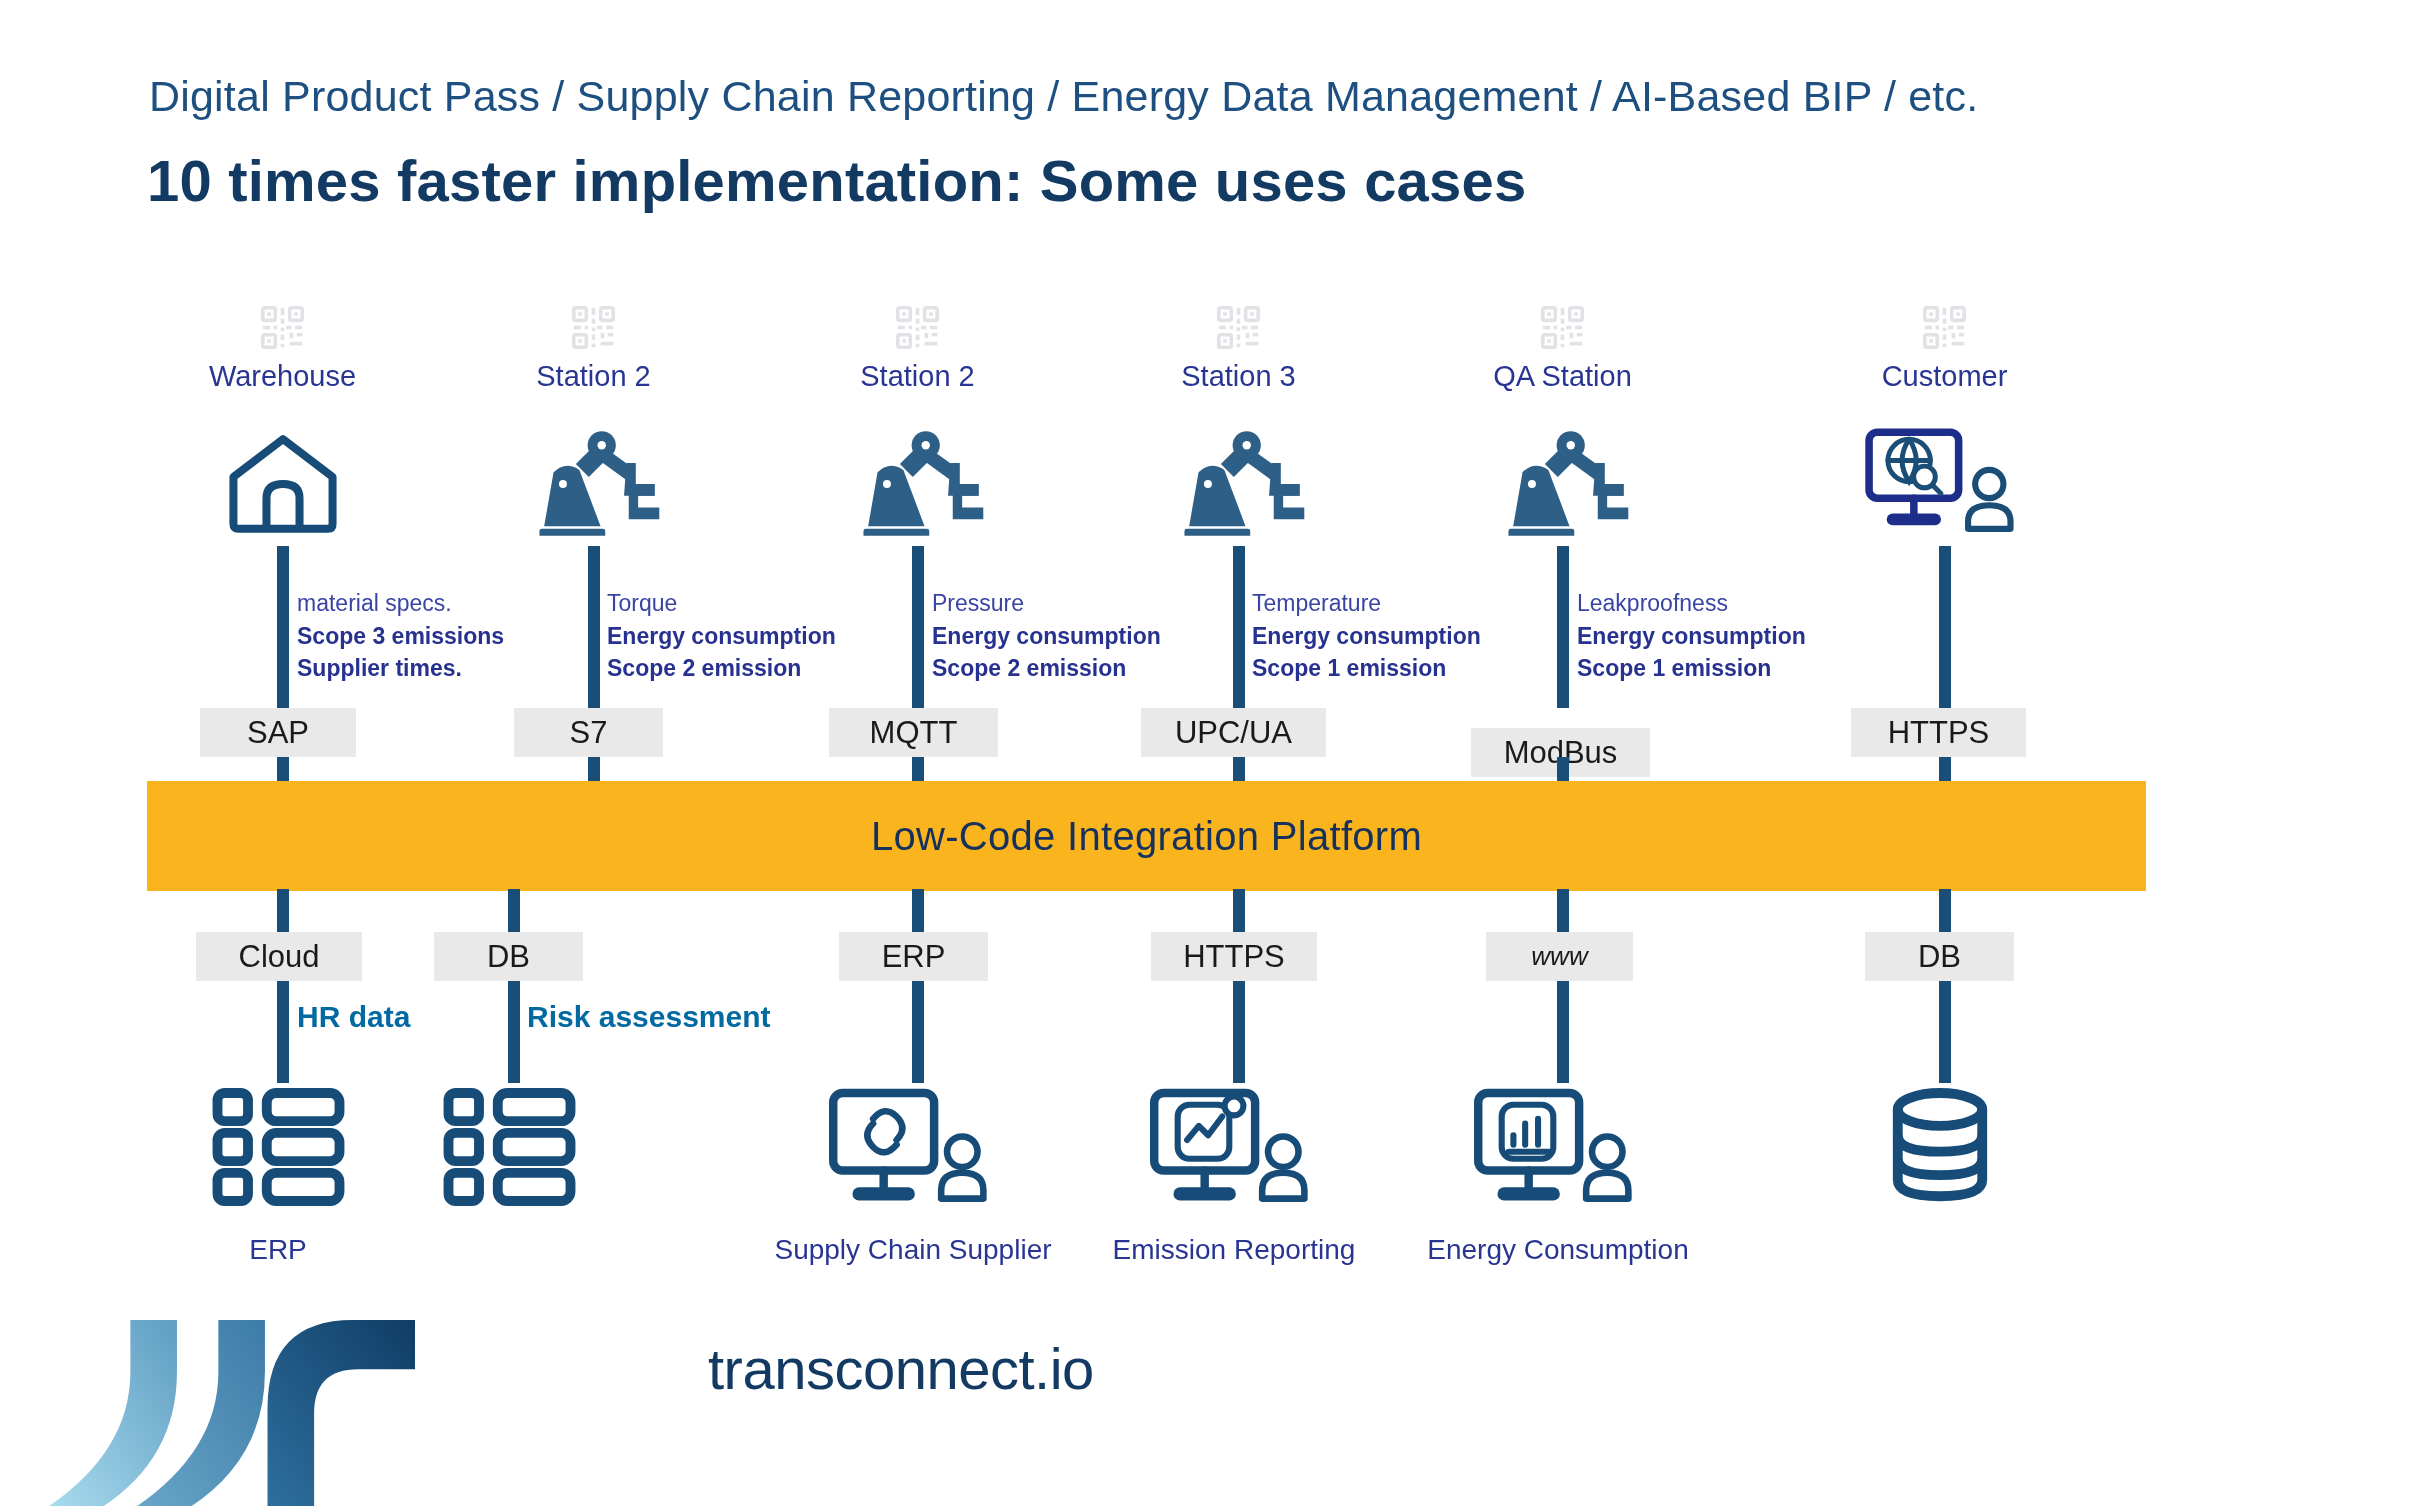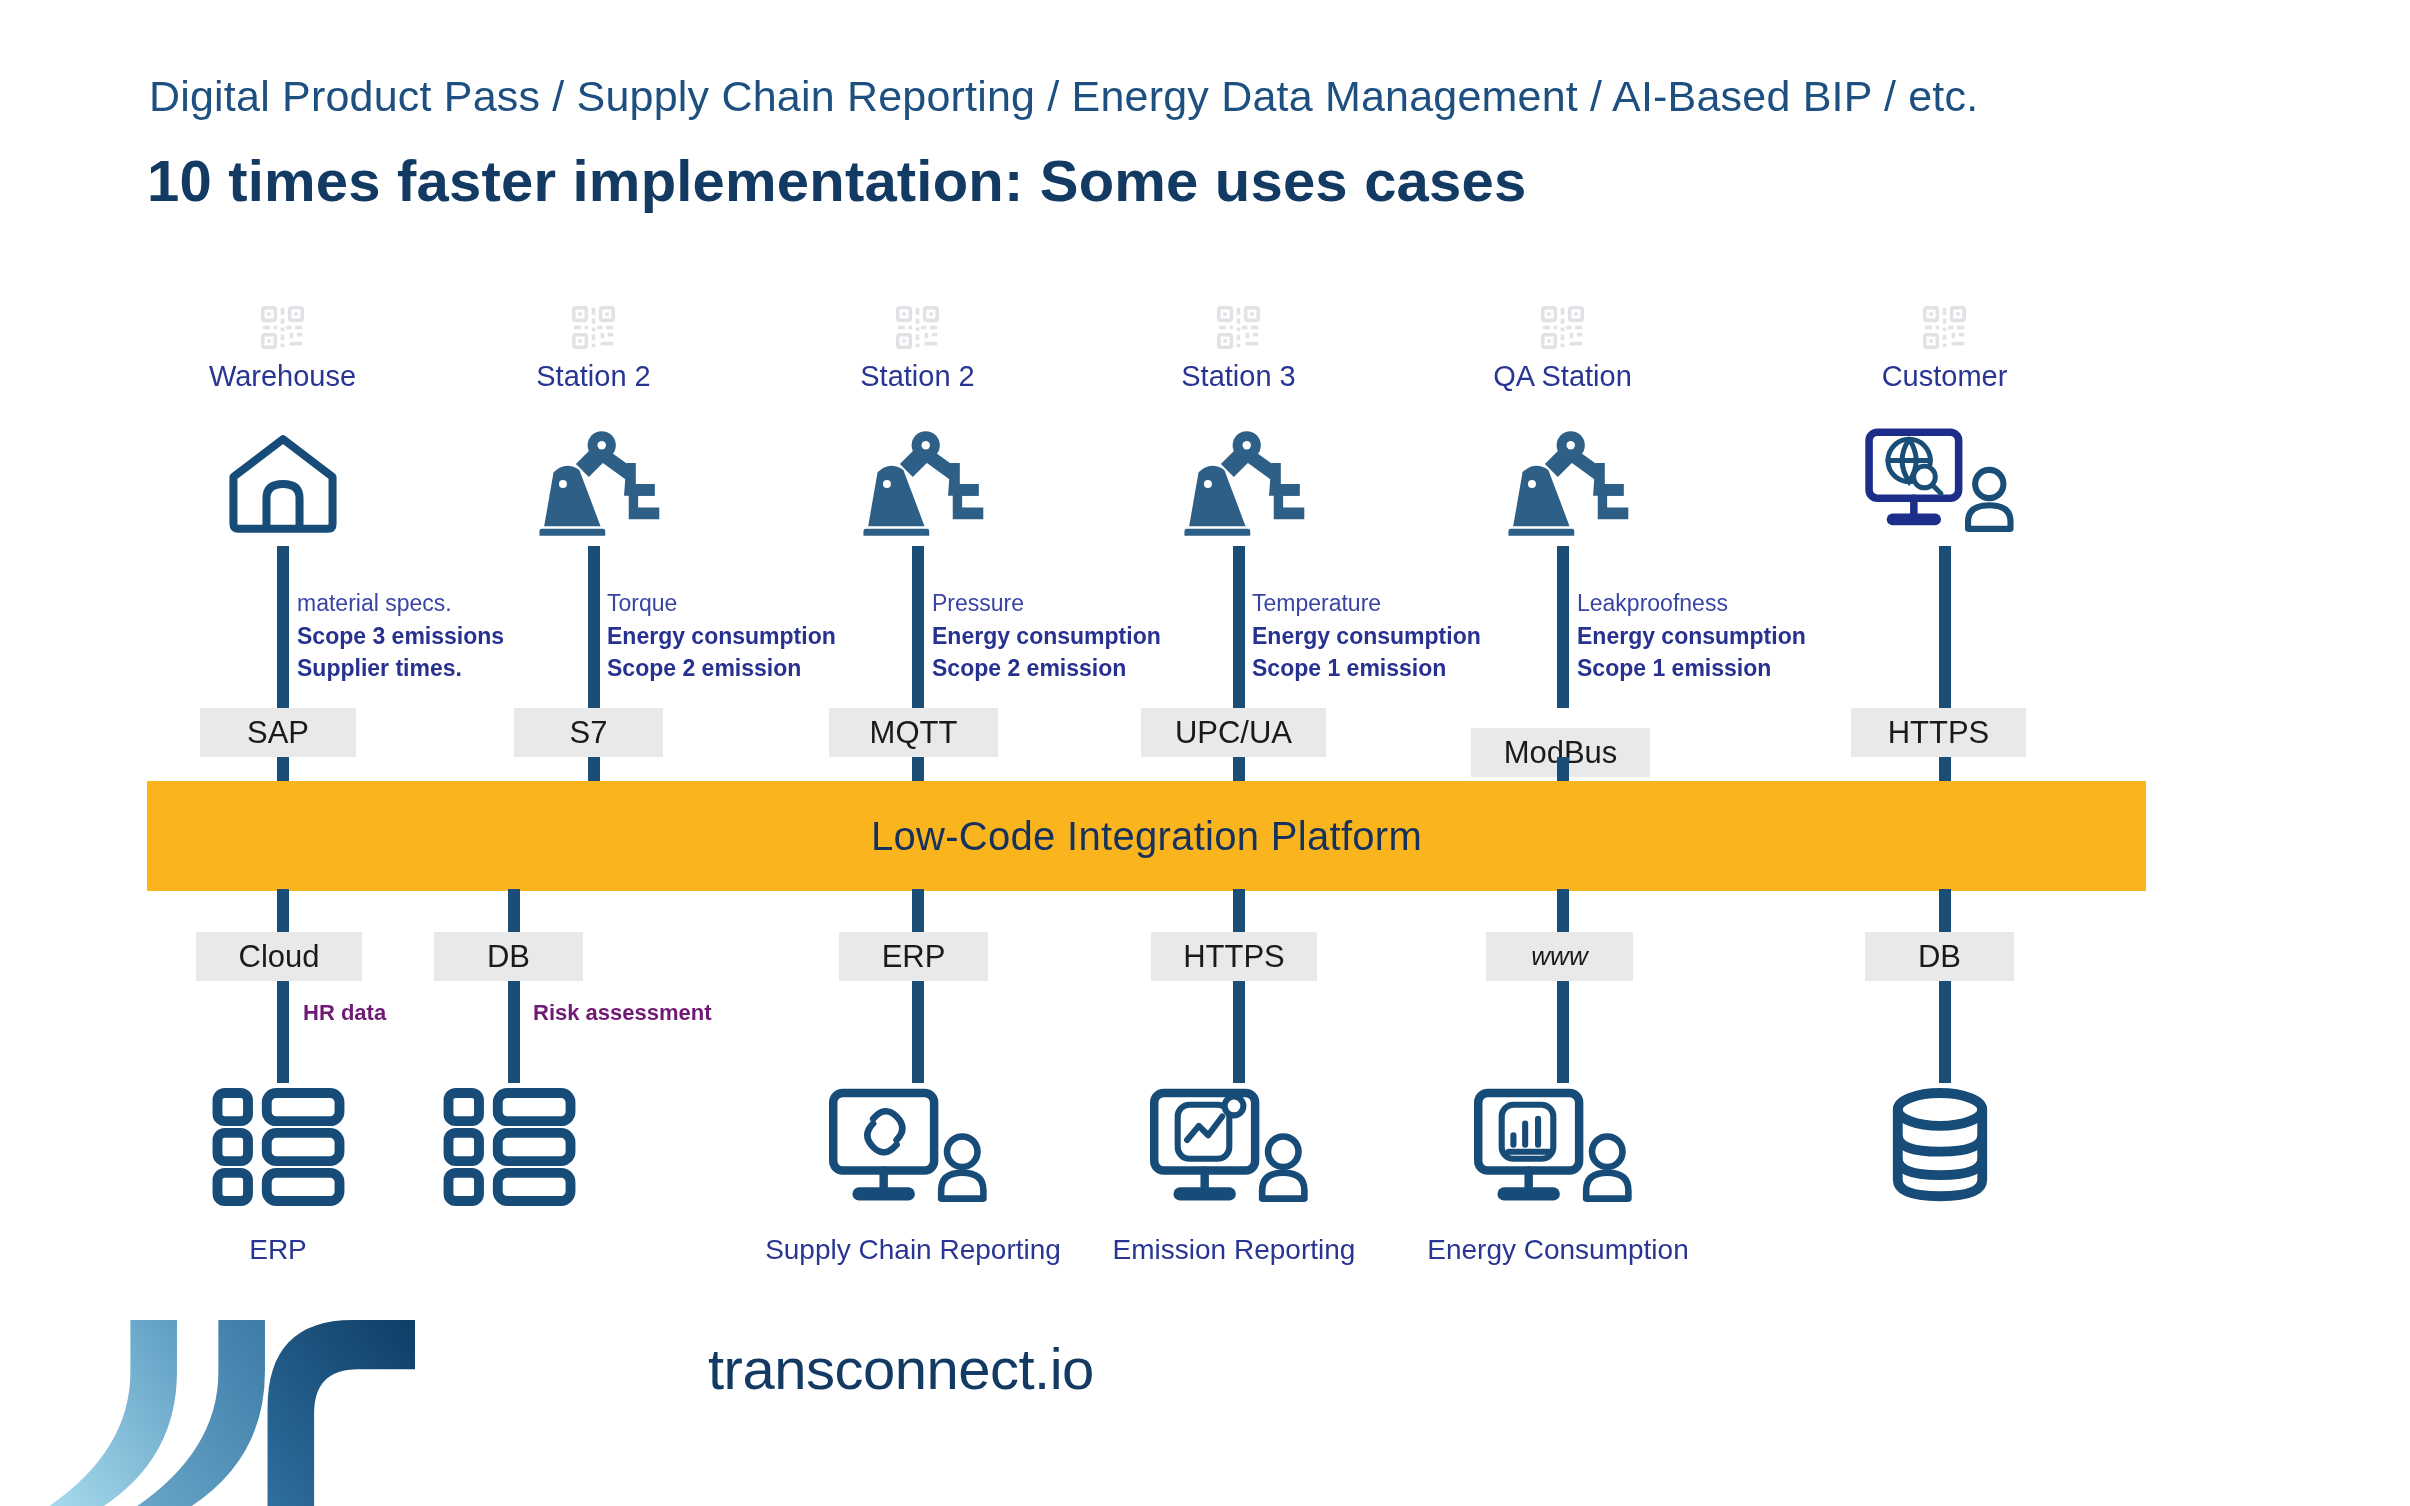--- a/index.html
+++ b/index.html
@@ -126,25 +126,24 @@
     font-size: 40px;
     color: #16325C;
     font-weight: 400;
     letter-spacing: 0.3px;
     white-space: nowrap;
   }
 
   
   .annot-low {
     position: absolute;
-    font-size: 22px;
+    font-size: 30px;
     font-weight: 700;
-    color: #701a75;
-    white-space: nowrap;
-    margin-left: 6px;
+    color: #0369a1;
+    white-space: nowrap;
   }
 
   
   .sys-col {
     position: absolute;
     width: 358px;
     text-align: center;
   }
   .sys-icon-wrap {
     height: 132px;
@@ -562,21 +561,21 @@
         <g fill="none" stroke="#174C78" stroke-width="2.8" stroke-linecap="round">
           <path d="M20 14 q5 -6 10 -1 q5 5 0 10"></path>
           <path d="M30 25 q-5 6 -10 1 q-5 -5 0 -10"></path>
         </g>
         <g fill="none" stroke="#174C78" stroke-width="2.8" stroke-linejoin="round">
           <circle cx="58" cy="28" r="6.5"></circle>
           <path d="M49 48 v-3.5 q0 -7.5 9 -7.5 q9 0 9 7.5 v3.5 z"></path>
         </g>
       </svg>
     </div>
-    <div class="sys-label">Supply Chain Reporting</div>
+    <div class="sys-label">Supply Chain Supplier</div>
   </div>
 
   <div class="sys-col" style="left:1055px; top:1081px;">
     <div class="sys-icon-wrap">
       <svg width="174" height="122" viewBox="0 0 74 52">
         <g fill="none" stroke="#174C78" stroke-width="3.6" stroke-linejoin="round" stroke-linecap="round">
           <rect x="3" y="3" width="43" height="33" rx="4"></rect>
           <path d="M24.5 36 v7"></path>
           <path d="M14 46 h21" stroke-width="5.6"></path>
         </g>

